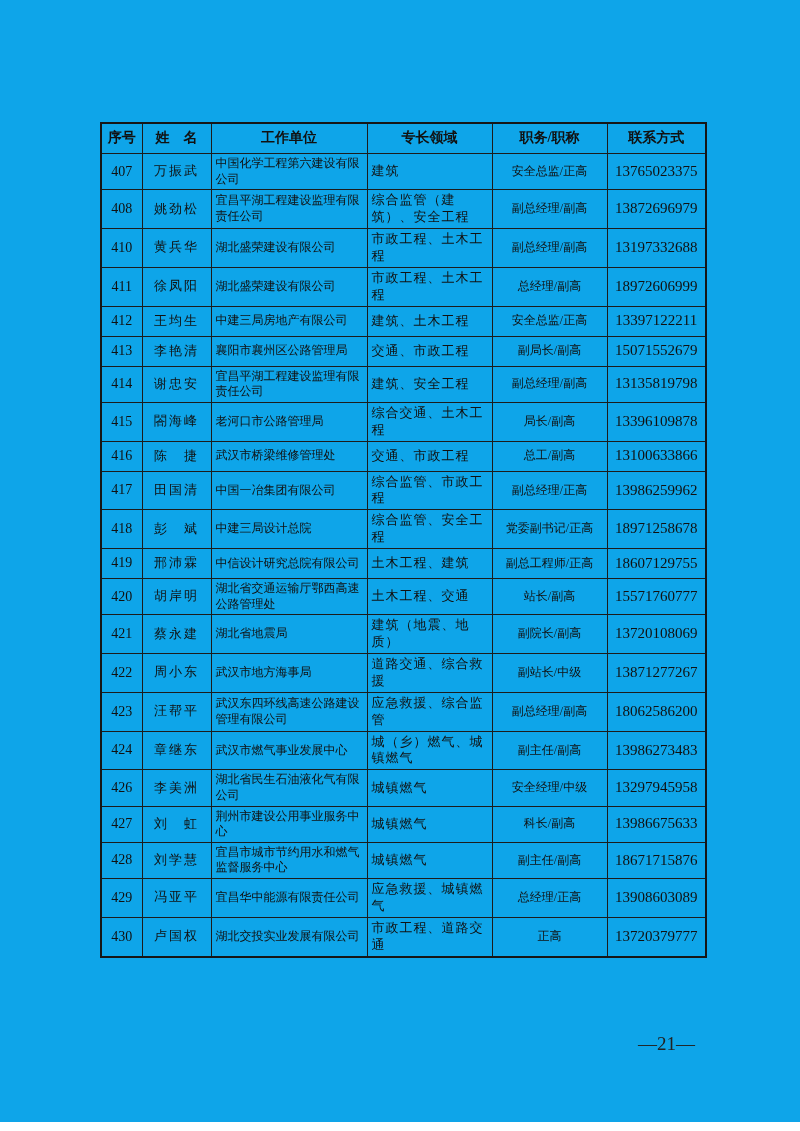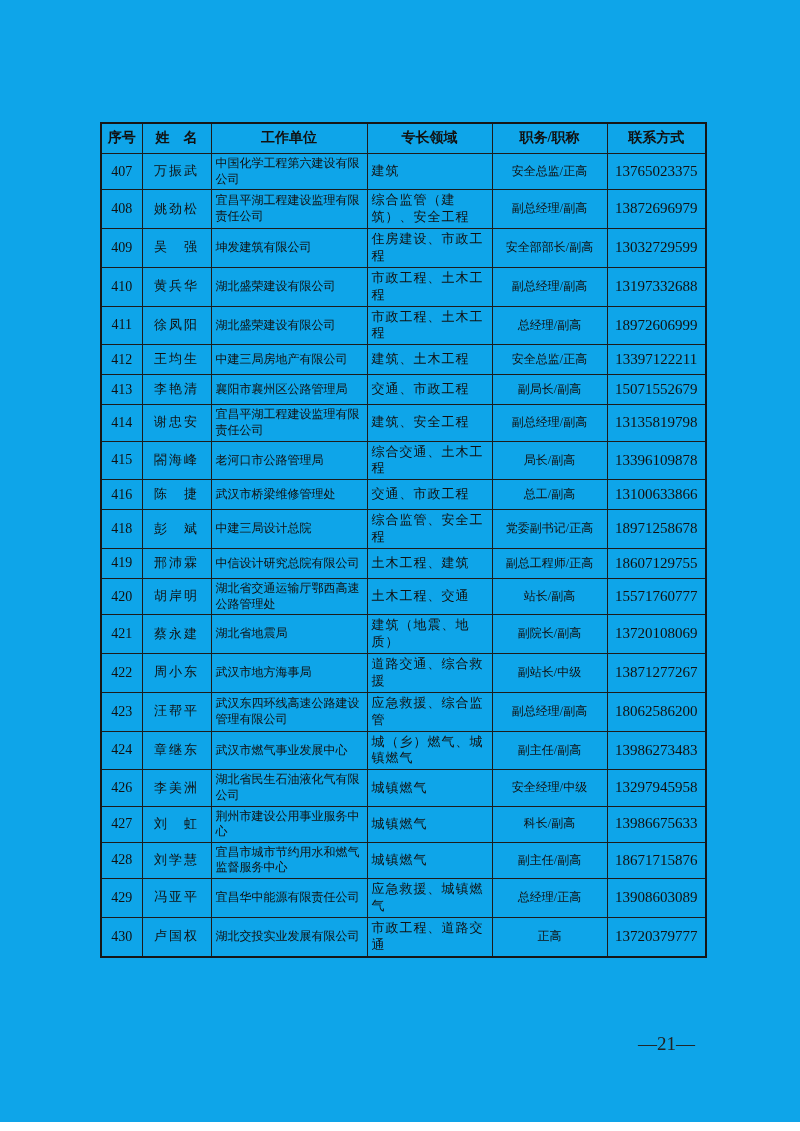--- a/index.html
+++ b/index.html
@@ -120,28 +120,20 @@
   </tr>
         <tr>
     <td class="c-no">408</td>
     <td class="c-name">姚劲松</td>
     <td class="c-org">宜昌平湖工程建设监理有限责任公司</td>
     <td class="c-field">综合监管（建筑）、安全工程</td>
     <td class="c-title">副总经理/副高</td>
     <td class="c-phone">13872696979</td>
   </tr>
         <tr>
-    <td class="c-no">409</td>
-    <td class="c-name">吴　强</td>
-    <td class="c-org">坤发建筑有限公司</td>
-    <td class="c-field">住房建设、市政工程</td>
-    <td class="c-title">安全部部长/副高</td>
-    <td class="c-phone">13032729599</td>
-  </tr>
-        <tr>
     <td class="c-no">410</td>
     <td class="c-name">黄兵华</td>
     <td class="c-org">湖北盛荣建设有限公司</td>
     <td class="c-field">市政工程、土木工程</td>
     <td class="c-title">副总经理/副高</td>
     <td class="c-phone">13197332688</td>
   </tr>
         <tr>
     <td class="c-no">411</td>
     <td class="c-name">徐凤阳</td>
@@ -184,20 +176,28 @@
   </tr>
         <tr>
     <td class="c-no">416</td>
     <td class="c-name">陈　捷</td>
     <td class="c-org">武汉市桥梁维修管理处</td>
     <td class="c-field">交通、市政工程</td>
     <td class="c-title">总工/副高</td>
     <td class="c-phone">13100633866</td>
   </tr>
         <tr>
+    <td class="c-no">417</td>
+    <td class="c-name">田国清</td>
+    <td class="c-org">中国一冶集团有限公司</td>
+    <td class="c-field">综合监管、市政工程</td>
+    <td class="c-title">副总经理/正高</td>
+    <td class="c-phone">13986259962</td>
+  </tr>
+        <tr>
     <td class="c-no">418</td>
     <td class="c-name">彭　斌</td>
     <td class="c-org">中建三局设计总院</td>
     <td class="c-field">综合监管、安全工程</td>
     <td class="c-title">党委副书记/正高</td>
     <td class="c-phone">18971258678</td>
   </tr>
         <tr>
     <td class="c-no">419</td>
     <td class="c-name">邢沛霖</td>

